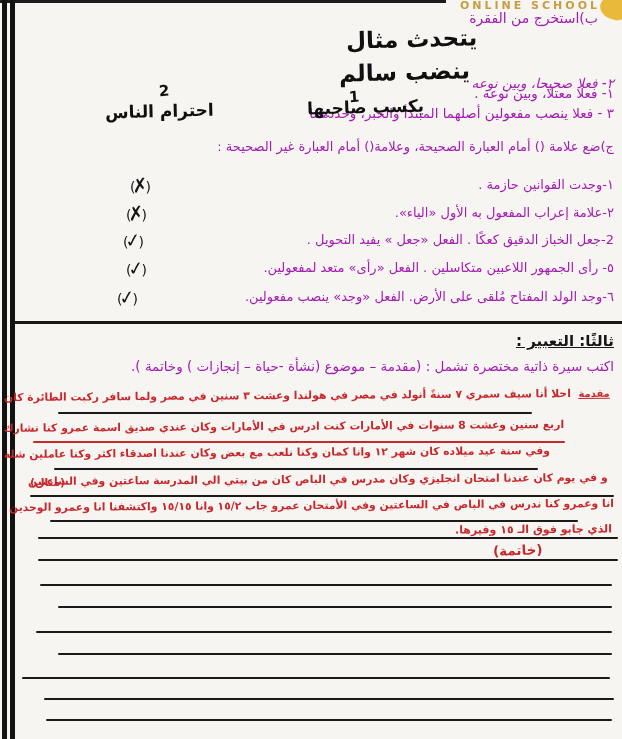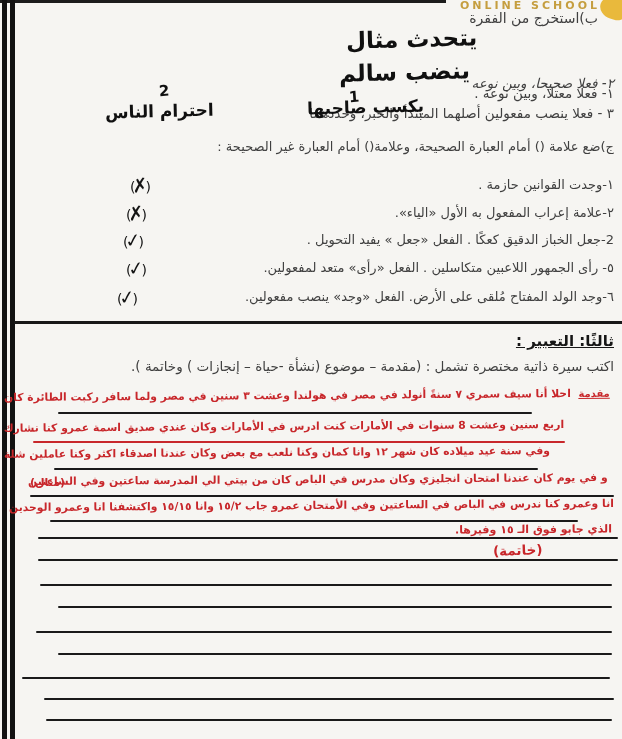--- a/index.html
+++ b/index.html
@@ -4,21 +4,21 @@
 <style>
   html,body{margin:0;padding:0;}
   body{
     width:622px;height:739px;position:relative;overflow:hidden;
     background:#f6f5f2;
     font-family:"DejaVu Sans",sans-serif;
     color:#1d1d1d;
   }
   .abs{position:absolute;white-space:nowrap;}
   .ar{direction:rtl;}
-  .printed{font-size:13.5px;color:#404040;}
+  .printed{font-size:13.5px;color:#a21caf;}
   
   .top-line{position:absolute;top:0;left:0;width:446px;height:3px;background:#1c1c1c;}
   .lb1{position:absolute;top:0;left:2px;width:5px;height:739px;background:#121212;}
   .lb2{position:absolute;top:0;left:10px;width:5px;height:739px;background:#121212;}
   
   .logo{position:absolute;top:-1px;right:22px;font-size:11px;font-weight:bold;
         letter-spacing:3px;color:#C59E3F;}
   .swoosh{position:absolute;top:-3px;right:-5px;width:27px;height:22px;background:#E9B93C;
           border-radius:65% 10% 45% 65%;transform:rotate(18deg);}
   

